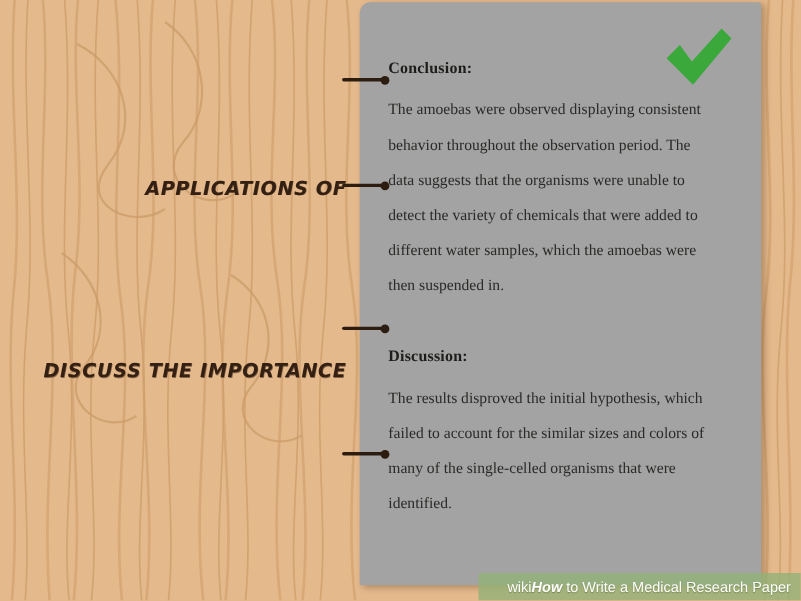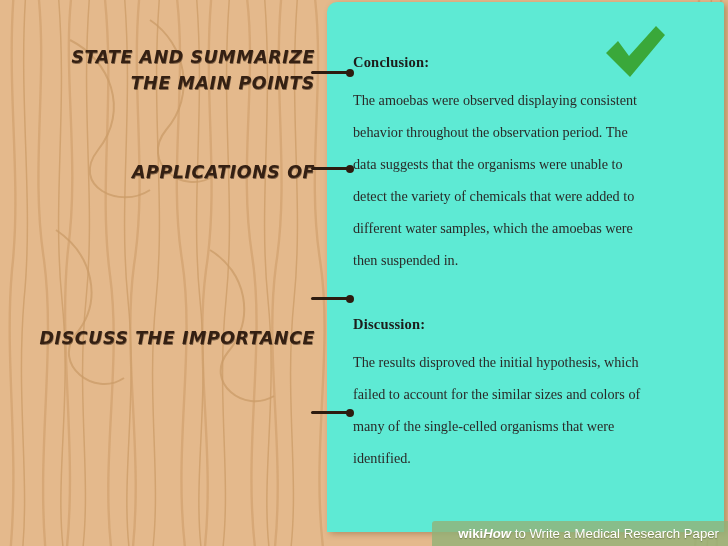--- a/index.html
+++ b/index.html
@@ -9,22 +9,22 @@
     background:#e5ba8c;
   }
   .stage{position:relative;width:728px;height:546px;overflow:hidden;}
 
   
   .wood{position:absolute;inset:0;background:#e4b98c;}
   .wood svg{position:absolute;inset:0;width:728px;height:546px;display:block;}
 
   
   .paper{
-    position:absolute;left:327px;top:2px;width:397px;height:530px;
-    background:#5eead4;
+    position:absolute;left:327px;top:2px;width:365px;height:530px;
+    background:#a3a3a3;
     border-top-left-radius:10px;
     border-top-right-radius:3px;
     box-shadow:3px 2px 6px rgba(90,60,30,.35);
   }
   .paper-inner{position:absolute;left:26px;top:52px;width:300px;}
 
   .doc-heading{
     font-family:"Liberation Serif", serif;
     font-weight:bold;font-size:14.5px;color:#1d1d1b;
     margin:0 0 13px 0;letter-spacing:.2px;
@@ -75,21 +75,21 @@
     background:rgba(146,178,119,.80);
     display:flex;align-items:center;
     padding:0 9px 0 26px;
     border-top-left-radius:3px;
   }
   .wm-text{
     font-family:"Liberation Sans", sans-serif;
     font-size:13.2px;color:#ffffff;white-space:nowrap;
     text-shadow:0 1px 1px rgba(60,80,40,.45);
   }
-  .wm-wiki{font-weight:bold;margin-top:29px;}
+  .wm-wiki{font-weight:normal;margin-top:29px;}
   .wm-how{font-weight:bold;font-style:italic;}
 </style>
 </head>
 <body>
 
 <div class="stage">
 
   <div class="wood">
     <svg viewBox="0 0 728 546" preserveAspectRatio="none" aria-hidden="true">
       <rect x="0" y="0" width="728" height="546" fill="#e4b98c"></rect>
@@ -150,24 +150,20 @@
   <div class="leader l2">
       <span class="dot"></span>
     </div>
   <div class="leader l3">
       <span class="dot"></span>
     </div>
   <div class="leader l4">
       <span class="dot"></span>
     </div>
 
-  <div class="callout c1">
-    <div>State and Summarize</div>
-    <div>the Main Points</div>
-  </div>
 
   <div class="callout c2">
     <div>Applications of</div>
   </div>
 
   <div class="callout c3">
     <div>Discuss the Importance</div>
   </div>
 
 

